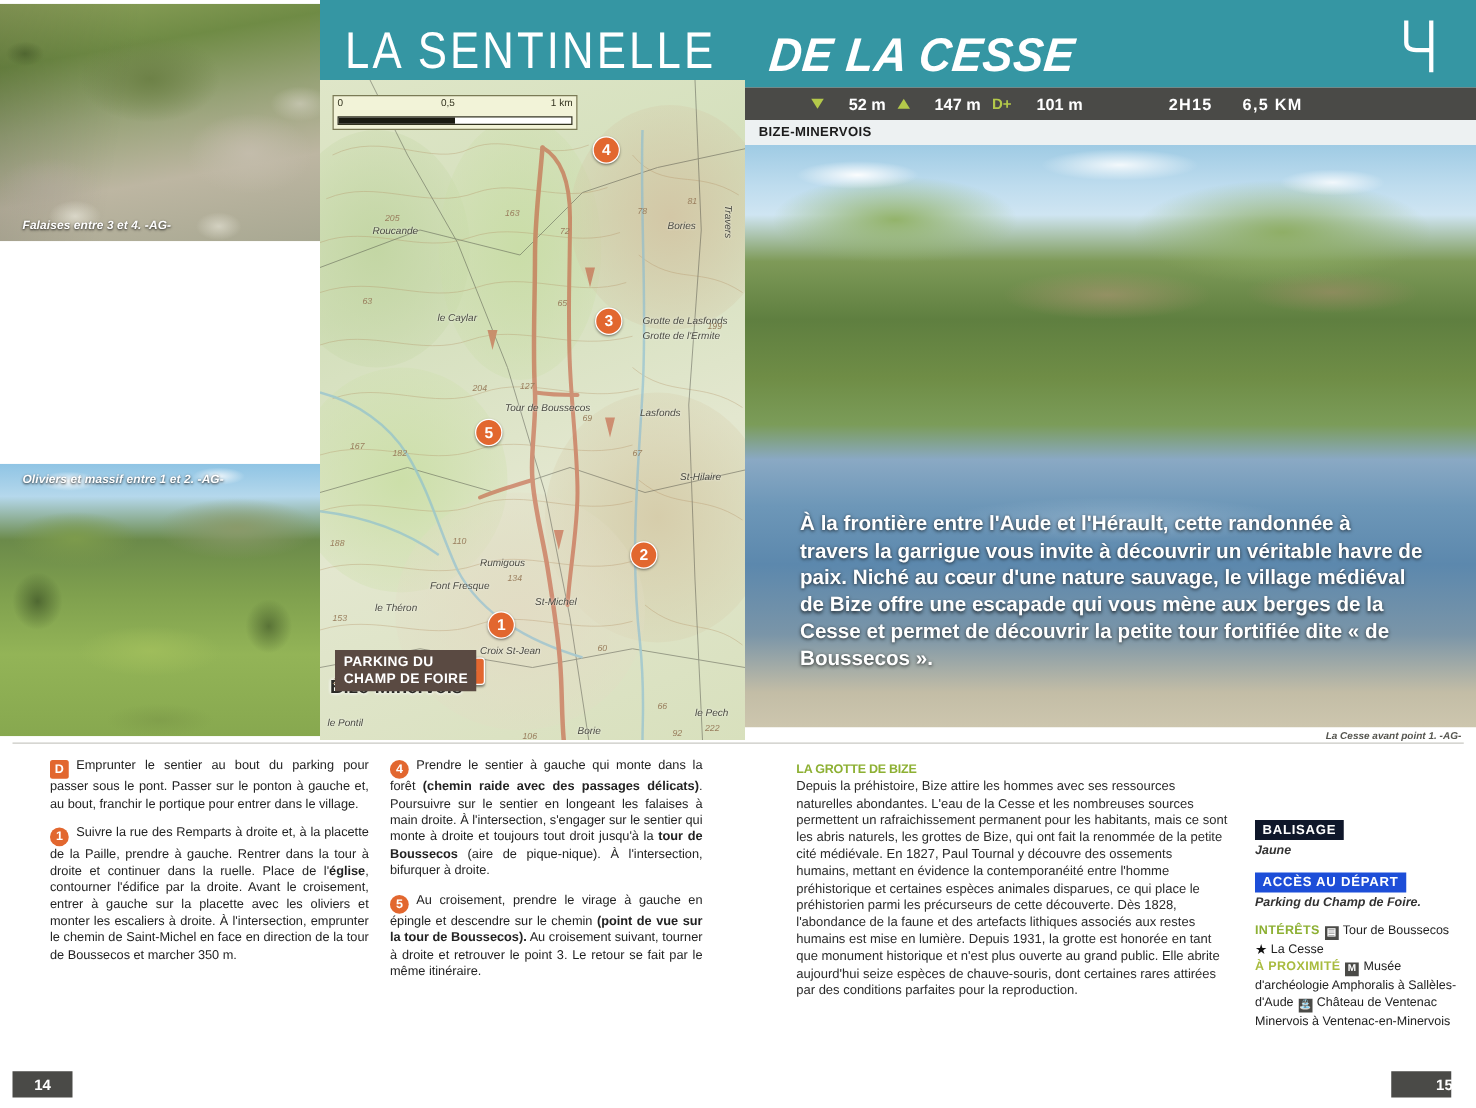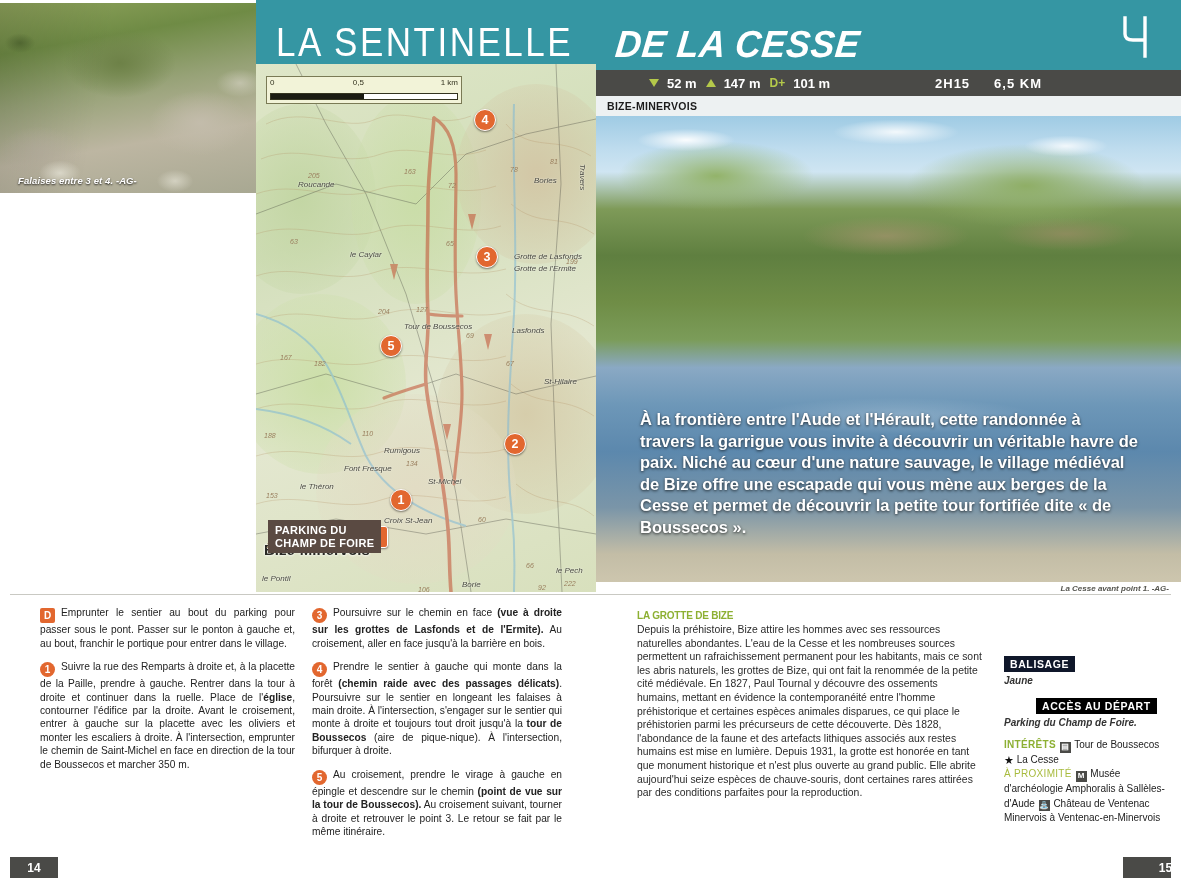--- a/index.html
+++ b/index.html
@@ -150,21 +150,21 @@
   }
   .route-number {
     position:absolute; right:26px; top:14px; width:36px; height:46px; z-index:3;
   }
   .stats-bar {
     position:absolute; left:0; top:70px; width:585px; height:26px;
     background:#4a4a47; display:flex; align-items:center;
     color:#fff; font-weight:bold; font-size:13px;
   }
   .stats-left { display:flex; align-items:center; gap:9px; margin-left:53px; }
-  .stat { display:flex; align-items:center; gap:8px; white-space:nowrap;}
+  .stat { display:flex; align-items:center; gap:20px; white-space:nowrap;}
   .tri-down { width:0;height:0;border-left:5px solid transparent;border-right:5px solid transparent;border-top:8px solid #b4c94a;}
   .tri-up { width:0;height:0;border-left:5px solid transparent;border-right:5px solid transparent;border-bottom:8px solid #b4c94a;}
   .dplus { color:#b4c94a; font-weight:bold; font-size:12px; }
   .stats-right { margin-left:auto; display:flex; gap:24px; margin-right:139px; letter-spacing:1px;}
   .commune-bar {
     position:absolute; left:0; top:96px; width:585px; height:20px;
     background:#edf1f2; color:#1c1c1c; font-weight:bold; font-size:10.5px;
     display:flex; align-items:center; padding-left:11px; letter-spacing:.3px;
   }
   .hero-photo { position:absolute; left:0; top:116px; width:585px; height:466px; overflow:hidden; }
@@ -224,53 +224,57 @@
     margin-bottom:2px;
   }
   .article-body { font-size:10.4px; line-height:13.6px; color:#2b2b2b; text-align:left; }
 
   .info-col { position:absolute; left:1004px; top:62px; width:165px; }
   .tag {
     display:inline-block; color:#fff; font-weight:bold; font-size:10.5px;
     padding:2px 6px; letter-spacing:.6px; margin-bottom:3px;
   }
   .tag-dark { background:#0f172a; }
-  .tag-orange { background:#000000;margin-left:32px; }
+  .tag-orange { background:#1d4ed8; }
   .info-val { font-style:italic; font-weight:bold; font-size:10px; color:#333; margin-bottom:10px; }
   .interets { font-size:10px; line-height:14.5px; color:#222; }
   .kw-green { color:#8db033; font-weight:bold; letter-spacing:.3px; }
-  .kw-olive { color:#a8bb3e; font-weight:normal; letter-spacing:.3px; }
+  .kw-olive { color:#a8bb3e; font-weight:bold; letter-spacing:.3px; }
   .mini-icon {
     display:inline-flex; align-items:center; justify-content:center;
     background:#4a4a47; color:#fff; font-size:8px; font-weight:bold;
     width:11px; height:11px; vertical-align:-1px; margin:0 1px;
   }
   .star-icon { font-size:11px; color:#111; vertical-align:-1px; }
 
   .pagenum {
     position:absolute; bottom:8px; width:48px; height:21px; background:#4a4a47;
     color:#fff; font-weight:bold; font-size:12px;
     display:flex; align-items:center; justify-content:center;
   }
   .pagenum-l { left:10px; }
-  .pagenum-r { right:10px;padding-left:37px; }
+  .pagenum-r { right:20px;padding-left:37px; }
 </style>
 </head>
 <body>
 
 <div class="top-area">
 
   <div class="photo-col">
 
     <div class="photo photo-1">
       <div class="ph1-bg"></div>
       <div class="photo-caption" style="bottom:7px;">Falaises entre 3 et 4. -AG-</div>
     </div>
 
 
+    <div class="photo photo-3">
+      <div class="ph3-bg"></div>
+      <div class="photo-caption" style="top:7px;">Oliviers et massif entre 1 et 2. -AG-</div>
+    </div>
   </div>
 
   <div class="map-panel">
     <div class="map-teal-strip"></div>
     <div class="map-title">LA SENTINELLE</div>
 
     <div class="map-img">
       <div class="map-base"></div>
 
       <div class="map-blob" style="left:-30px;top:40px;width:150px;height:190px;background:radial-gradient(#c3d6a4,rgba(195,214,164,0));"></div>
@@ -439,21 +443,20 @@
 </div>
 
 <div class="bottom">
   <div class="rule-top"></div>
 
   <div class="dir-col dir-col-1" id="dir1">
       <p class="step"><span class="step-badge sq">D</span><span>Emprunter le sentier au bout du parking pour passer sous le pont. Passer sur le ponton à gauche et, au bout, franchir le portique pour entrer dans le village.</span></p>
       <p class="step"><span class="step-badge">1</span><span>Suivre la rue des Remparts à droite et, à la placette de la Paille, prendre à gauche. Rentrer dans la tour à droite et continuer dans la ruelle. Place de l'</span><b>église</b><span>, contourner l'édifice par la droite. Avant le croisement, entrer à gauche sur la placette avec les oliviers et monter les escaliers à droite. À l'intersection, emprunter le chemin de Saint-Michel en face en direction de la tour de Boussecos et marcher 350 m.</span></p>
     </div>
   <div class="dir-col dir-col-2" id="dir2">
-      <p class="step"><span class="step-badge">3</span><span>Poursuivre sur le chemin en face </span><b>(vue à droite sur les grottes de Lasfonds et de l'Ermite).</b><span> Au croisement, aller en face jusqu'à la barrière en bois.</span></p>
       <p class="step"><span class="step-badge">4</span><span>Prendre le sentier à gauche qui monte dans la forêt </span><b>(chemin raide avec des passages délicats)</b><span>. Poursuivre sur le sentier en longeant les falaises à main droite. À l'intersection, s'engager sur le sentier qui monte à droite et toujours tout droit jusqu'à la </span><b>tour de Boussecos</b><span> (aire de pique-nique). À l'intersection, bifurquer à droite.</span></p>
       <p class="step"><span class="step-badge">5</span><span>Au croisement, prendre le virage à gauche en épingle et descendre sur le chemin </span><b>(point de vue sur la tour de Boussecos).</b><span> Au croisement suivant, tourner à droite et retrouver le point 3. Le retour se fait par le même itinéraire.</span></p>
     </div>
 
   <div class="article-col">
     <div class="article-title">LA GROTTE DE BIZE</div>
     <div class="article-body">Depuis la préhistoire, Bize attire les hommes avec ses ressources naturelles abondantes. L'eau de la Cesse et les nombreuses sources permettent un rafraichissement permanent pour les habitants, mais ce sont les abris naturels, les grottes de Bize, qui ont fait la renommée de la petite cité médiévale. En 1827, Paul Tournal y découvre des ossements humains, mettant en évidence la contemporanéité entre l'homme préhistorique et certaines espèces animales disparues, ce qui place le préhistorien parmi les précurseurs de cette découverte. Dès 1828, l'abondance de la faune et des artefacts lithiques associés aux restes humains est mise en lumière. Depuis 1931, la grotte est honorée en tant que monument historique et n'est plus ouverte au grand public. Elle abrite aujourd'hui seize espèces de chauve-souris, dont certaines rares attirées par des conditions parfaites pour la reproduction.</div>
   </div>
 
   <div class="info-col">

